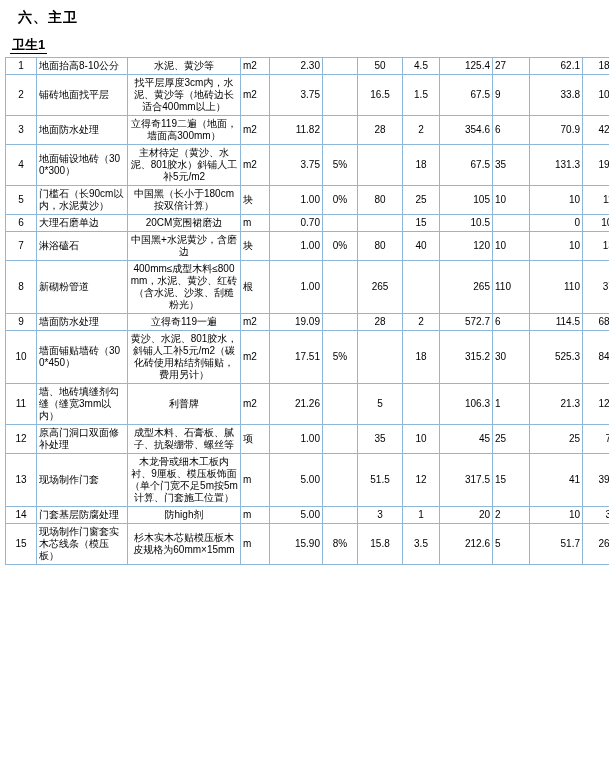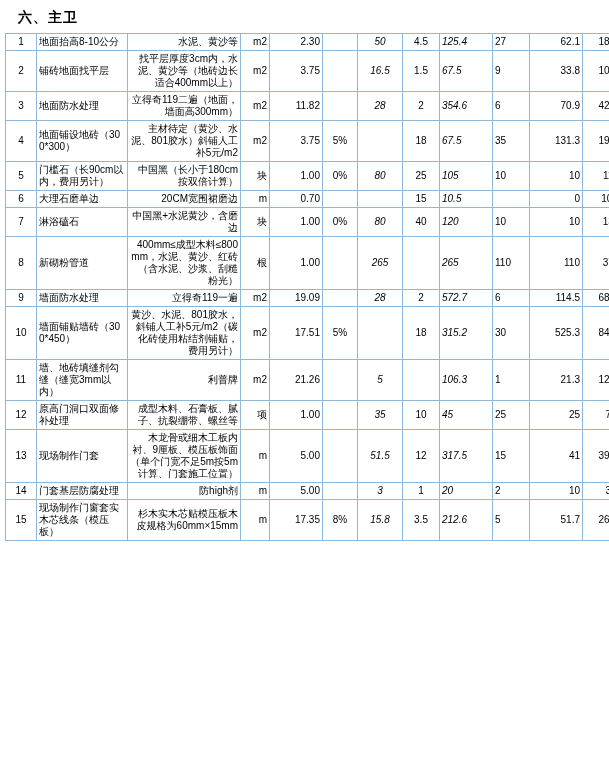--- a/index.html
+++ b/index.html
@@ -46,38 +46,41 @@
   table.sheet td {
     border: 1px solid #8fb8d8;
     font-size: 10px;
     line-height: 12px;
     padding: 2px 2px;
     vertical-align: middle;
     word-break: break-all;
   }
   td.c-idx { text-align: center; width: 26px; }
   td.c-name { text-align: left; width: 86px; }
-  td.c-desc { text-align: right; width: 108px; }
-  td.c-unit { text-align: right; width: 24px; }
+  td.c-desc { text-align: center; width: 108px; }
+  td.c-unit { text-align: left; width: 24px; }
   td.c-qty  { text-align: right; width: 48px; }
   td.c-loss { text-align: center; width: 30px; }
-  td.c-mat  { text-align: center; width: 40px; font-style: italic; }
+  td.c-mat  { text-align: center; width: 40px; }
   td.c-lab  { text-align: center; width: 32px; }
-  td.c-sub1 { text-align: left; width: 48px; font-style: italic; }
+  td.c-sub1 { text-align: right; width: 48px; }
   td.c-sub2 { text-align: left; width: 32px; }
   td.c-sub3 { text-align: right; width: 48px; }
   td.c-total{ text-align: center; width: 52px; }
 </style>
 </head>
 <body>
 
 <div id="page">
 
   <div class="section-title">六、主卫</div>
 
+  <div class="subtitle-wrap">
+    <span class="subtitle">卫生1</span>
+  </div>
 
   <table class="sheet">
     <tbody>
         <tr>
           <td class="c-idx">1</td>
           <td class="c-name">地面抬高8-10公分</td>
           <td class="c-desc">水泥、黄沙等</td>
           <td class="c-unit">m2</td>
           <td class="c-qty">2.30</td>
           <td class="c-loss"></td>
@@ -125,21 +128,21 @@
           <td class="c-loss">5%</td>
           <td class="c-mat"></td>
           <td class="c-lab">18</td>
           <td class="c-sub1">67.5</td>
           <td class="c-sub2">35</td>
           <td class="c-sub3">131.3</td>
           <td class="c-total">198.8</td>
         </tr>
         <tr>
           <td class="c-idx">5</td>
-          <td class="c-name">门槛石（长90cm以内，费用另计）</td>
+          <td class="c-name">门槛石（长90cm以内，水泥黄沙）</td>
           <td class="c-desc">中国黑（长小于180cm按双倍计算）</td>
           <td class="c-unit">块</td>
           <td class="c-qty">1.00</td>
           <td class="c-loss">0%</td>
           <td class="c-mat">80</td>
           <td class="c-lab">25</td>
           <td class="c-sub1">105</td>
           <td class="c-sub2">10</td>
           <td class="c-sub3">10</td>
           <td class="c-total">115</td>
@@ -268,21 +271,21 @@
           <td class="c-sub1">20</td>
           <td class="c-sub2">2</td>
           <td class="c-sub3">10</td>
           <td class="c-total">30</td>
         </tr>
         <tr>
           <td class="c-idx">15</td>
           <td class="c-name">现场制作门窗套实木芯线条（模压板）</td>
           <td class="c-desc">杉木实木芯贴模压板木皮规格为60mm×15mm</td>
           <td class="c-unit">m</td>
-          <td class="c-qty">17.35</td>
+          <td class="c-qty">15.90</td>
           <td class="c-loss">8%</td>
           <td class="c-mat">15.8</td>
           <td class="c-lab">3.5</td>
           <td class="c-sub1">212.6</td>
           <td class="c-sub2">5</td>
           <td class="c-sub3">51.7</td>
           <td class="c-total">264.3</td>
         </tr>
       </tbody>
   </table>

